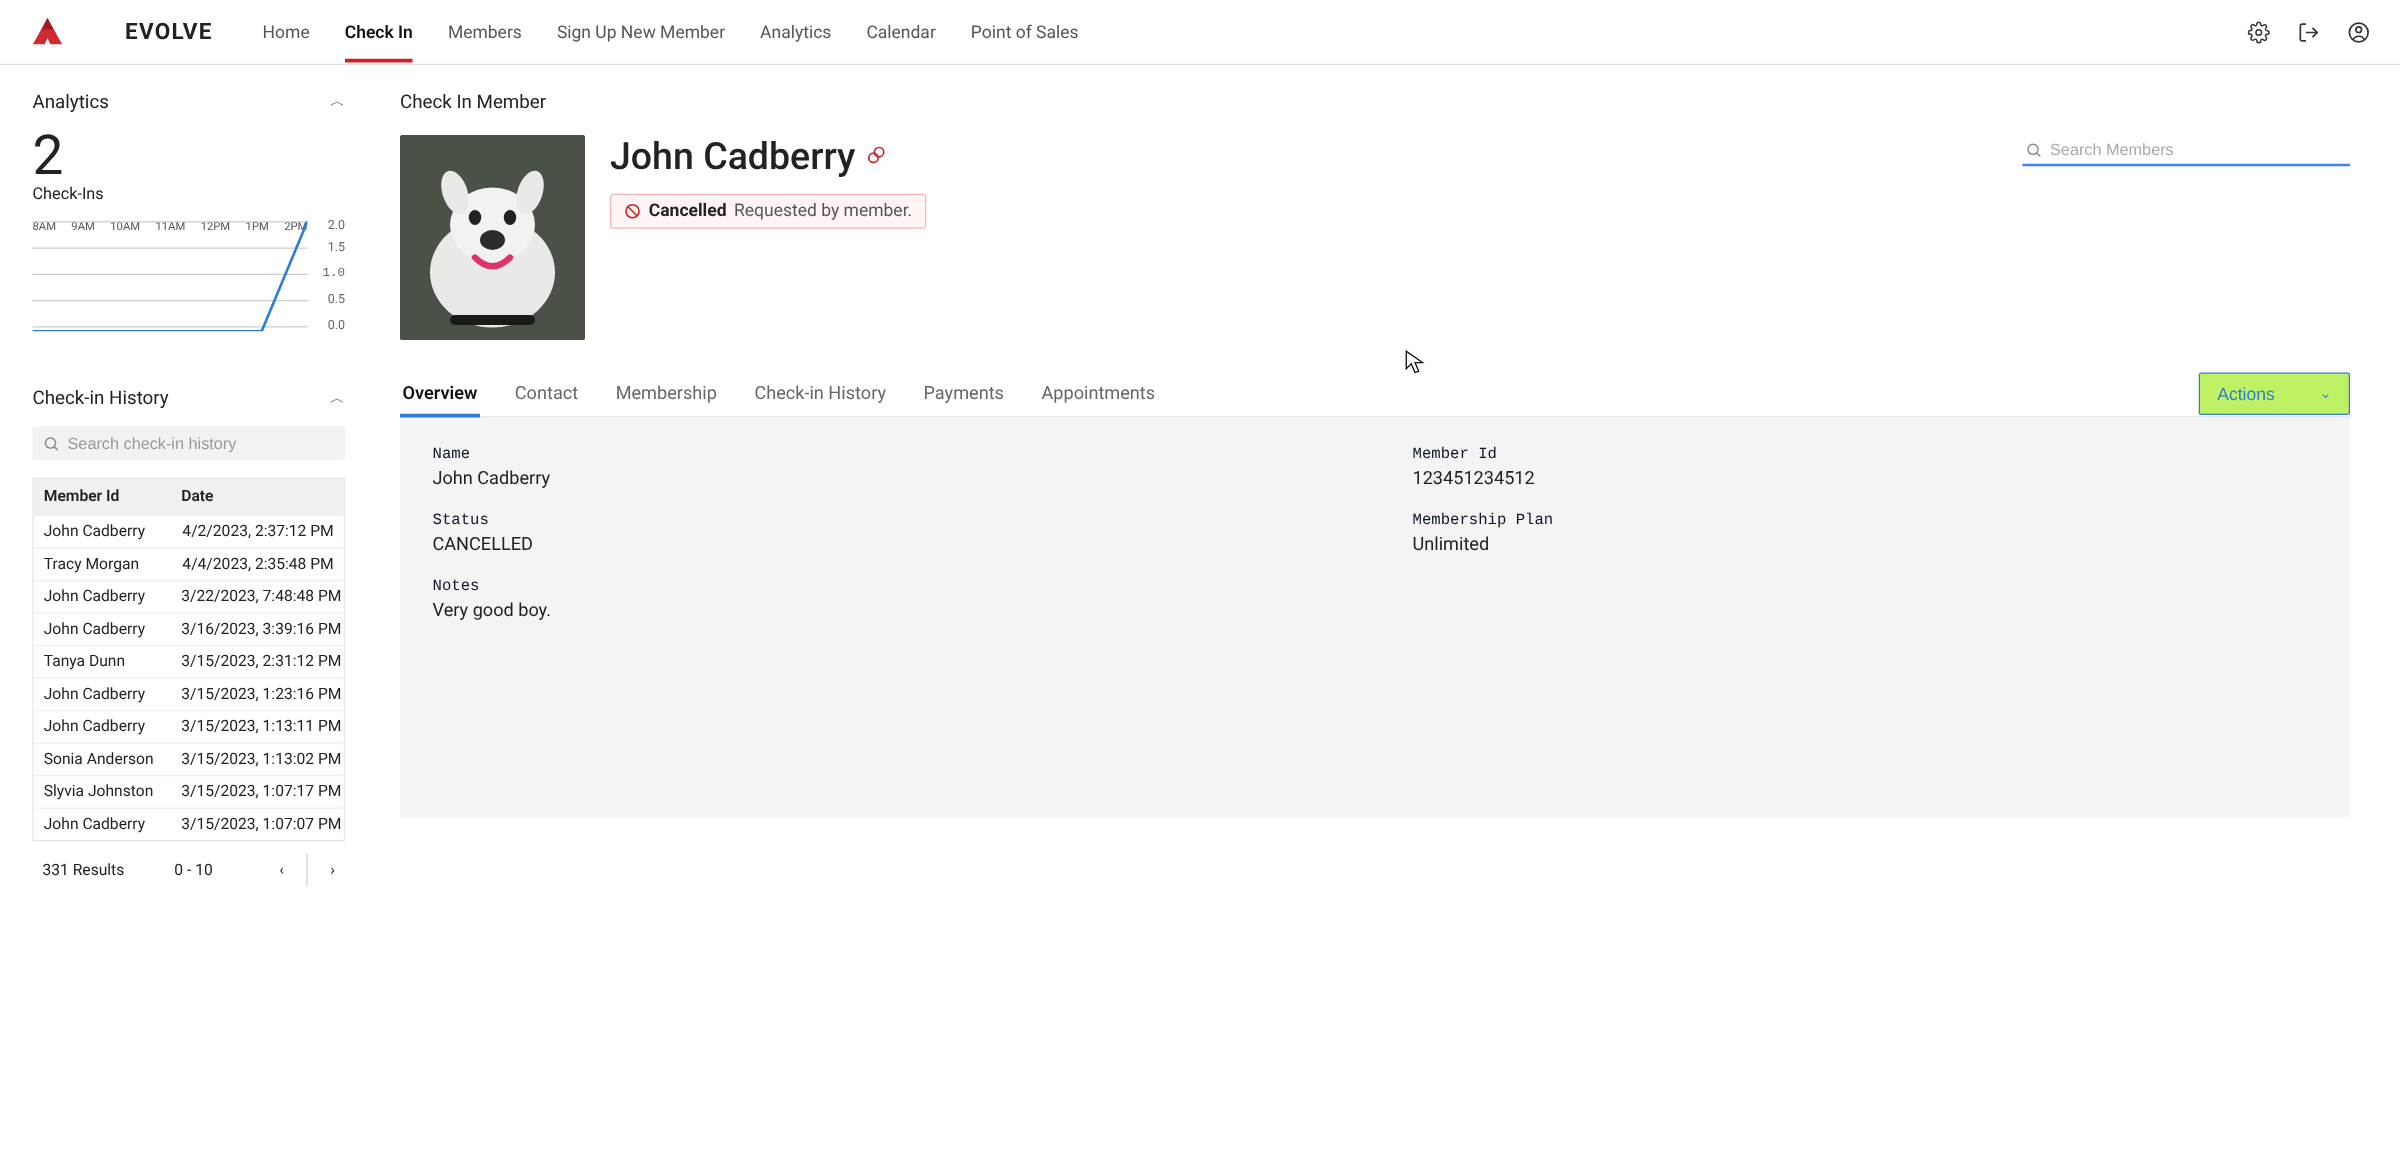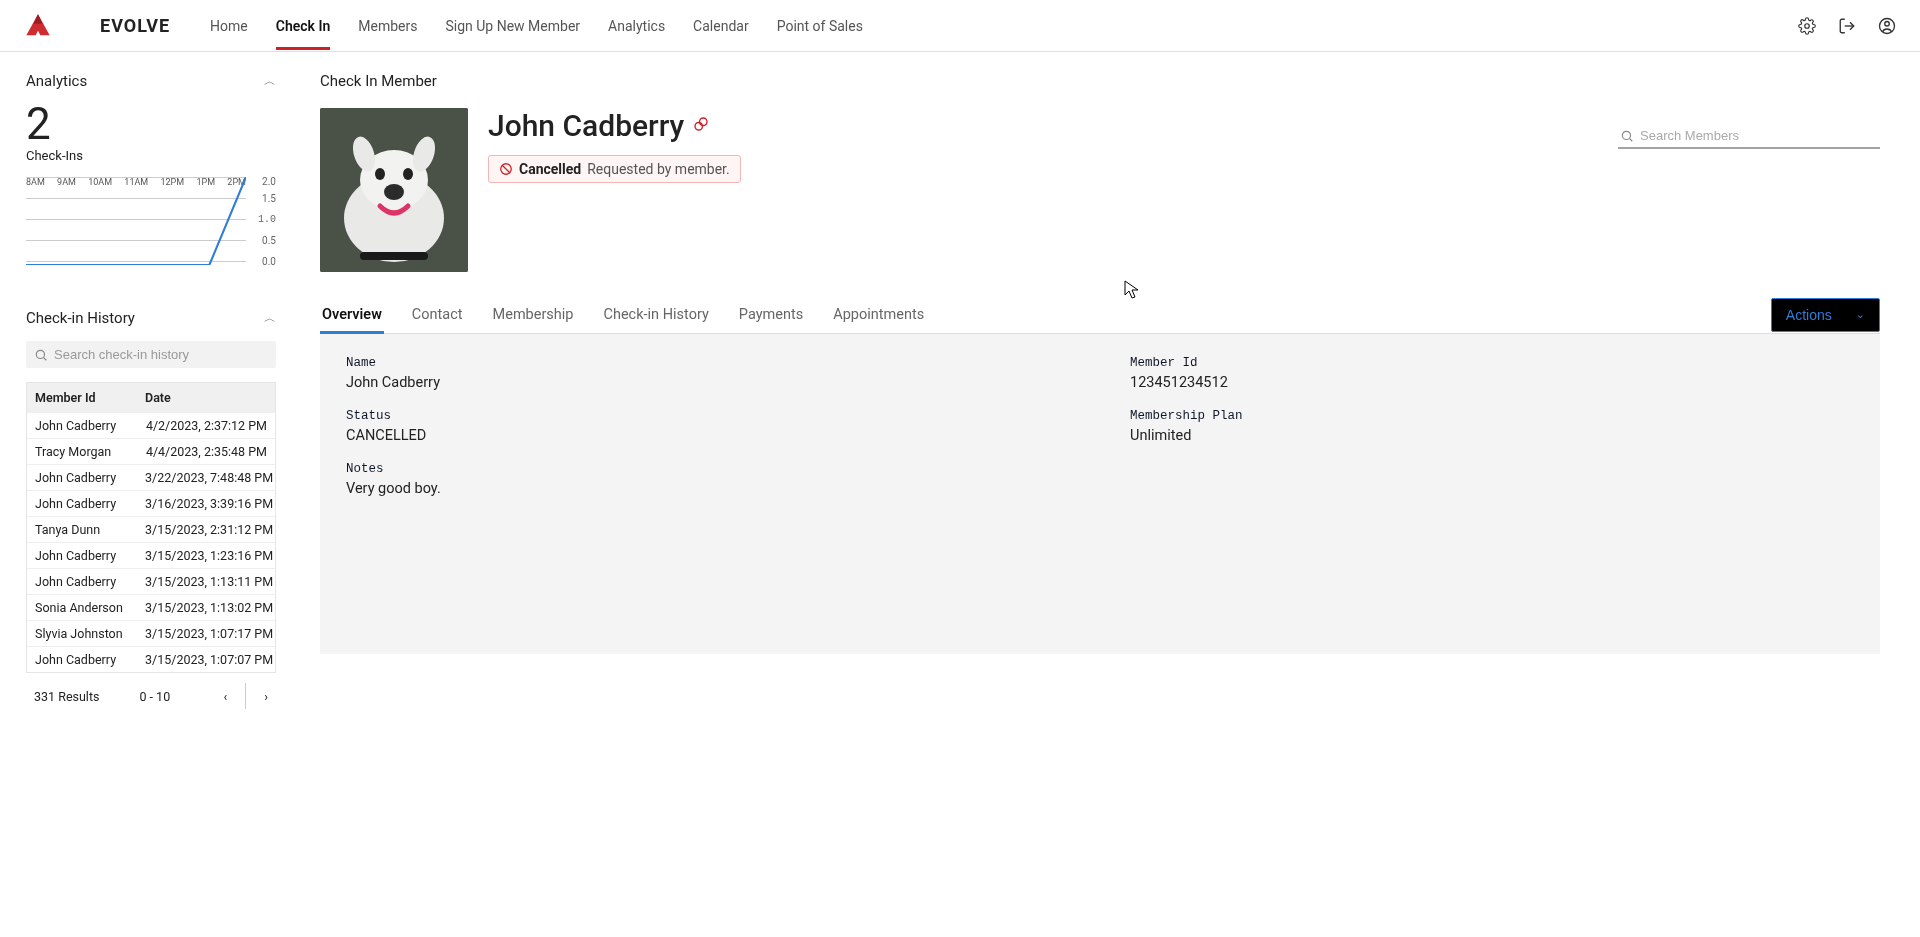--- a/index.html
+++ b/index.html
@@ -53,30 +53,30 @@
 .page-title { font-size: 15px; margin-bottom: 18px; }
 .profile-row { display:flex; gap: 20px; position:relative; }
 .avatar { width: 148px; height: 164px; background:#555; border-radius:2px; overflow:hidden; flex-shrink:0; display:flex; align-items:center; justify-content:center; }
 .avatar svg { width:100%; height:100%; }
 .profile-info h1 { font-size: 30px; font-weight:500; display:flex; align-items:center; gap:8px; }
 .badge-icon { color:#cc2127; font-size:16px; }
 .status-chip { display:inline-flex; align-items:center; gap:6px; border:1px solid #f5b5b5; background:#fff5f5; padding:5px 10px; border-radius:3px; margin-top:12px; font-size:14px; }
 .status-chip .ban-icon { color:#cc2127; display:flex; }
 .status-chip strong { font-weight:700; }
 .status-chip .reason { color:#555; }
-.search-members { position:absolute; right:0; top:16px; width:262px; border-bottom:2px solid #a3a3a3; display:flex; align-items:center; padding:4px 2px; }
+.search-members { position:absolute; right:0; top:0; width:262px; border-bottom:2px solid #3b82f6; display:flex; align-items:center; padding:4px 2px; }
 .search-members input { border:none; outline:none; flex:1; font-size:13px; }
 .search-members input::placeholder { color:#aaa; }
 
 .tabs-row { display:flex; align-items:center; border-bottom:1px solid #ddd; margin-top:24px; }
 .tabs { display:flex; gap:26px; }
 .tab { padding:10px 2px; color:#666; cursor:pointer; font-size:14.5px; position:relative; }
 .tab.active { color:#111; font-weight:600; }
 .tab.active::after { content:""; position:absolute; left:0; right:0; bottom:-1px; height:3px; background:#2e7dd7; }
-.actions-btn { margin-left:auto; border:1px solid #2e7dd7; color:#2e7dd7; background:#000000; padding:8px 14px; border-radius:2px; display:flex; align-items:center; gap:24px; cursor:pointer; font-size:14px; }
+.actions-btn { margin-left:auto; border:1px solid #2e7dd7; color:#2e7dd7; background:#bef264; padding:8px 14px; border-radius:2px; display:flex; align-items:center; gap:36px; cursor:pointer; font-size:14px; }
 
 .detail-panel { background:#f4f4f4; padding:22px 26px; min-height:320px; display:flex; gap:60px; }
 .detail-col { display:flex; flex-direction:column; gap:18px; width:50%; }
 .field-label { font-size:12.5px; color:#0f172a; margin-bottom:4px;font-family:Liberation Mono, monospace; }
 .field-value { font-size:14.5px; color:#222; }
 .field-block {}
 
 .icon-svg { width:18px; height:18px; }
 .cursor-pointer{ position:fixed; }
 </style>

